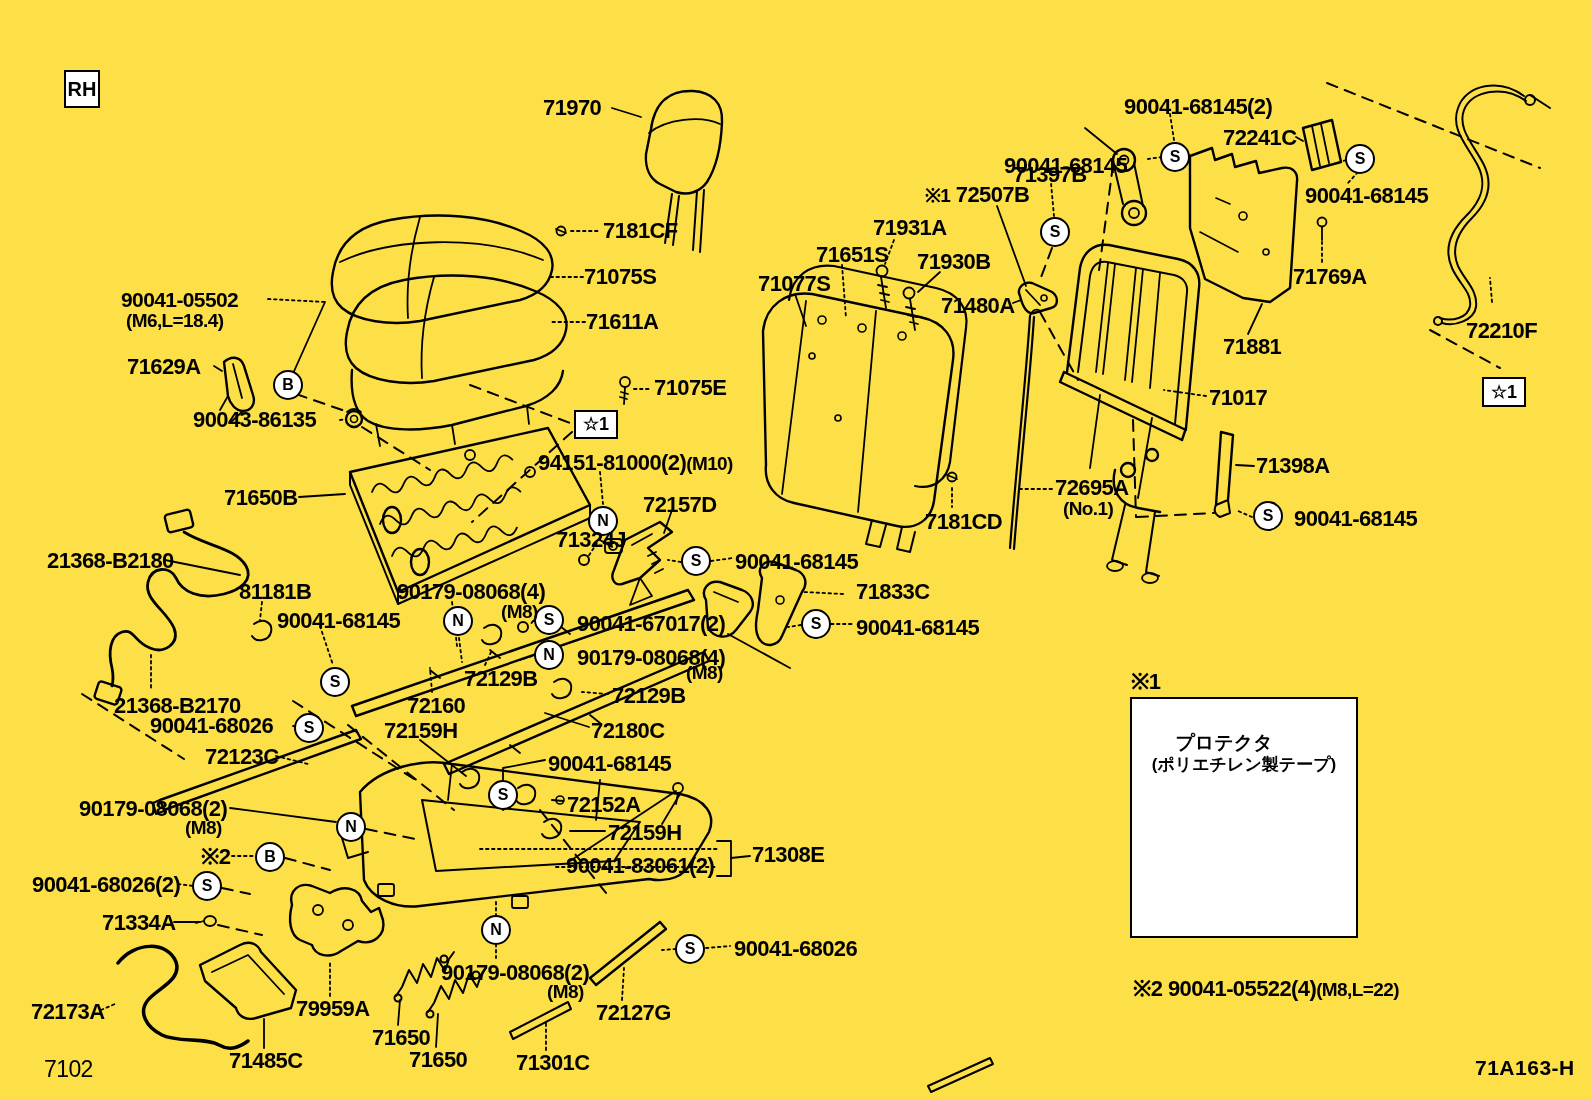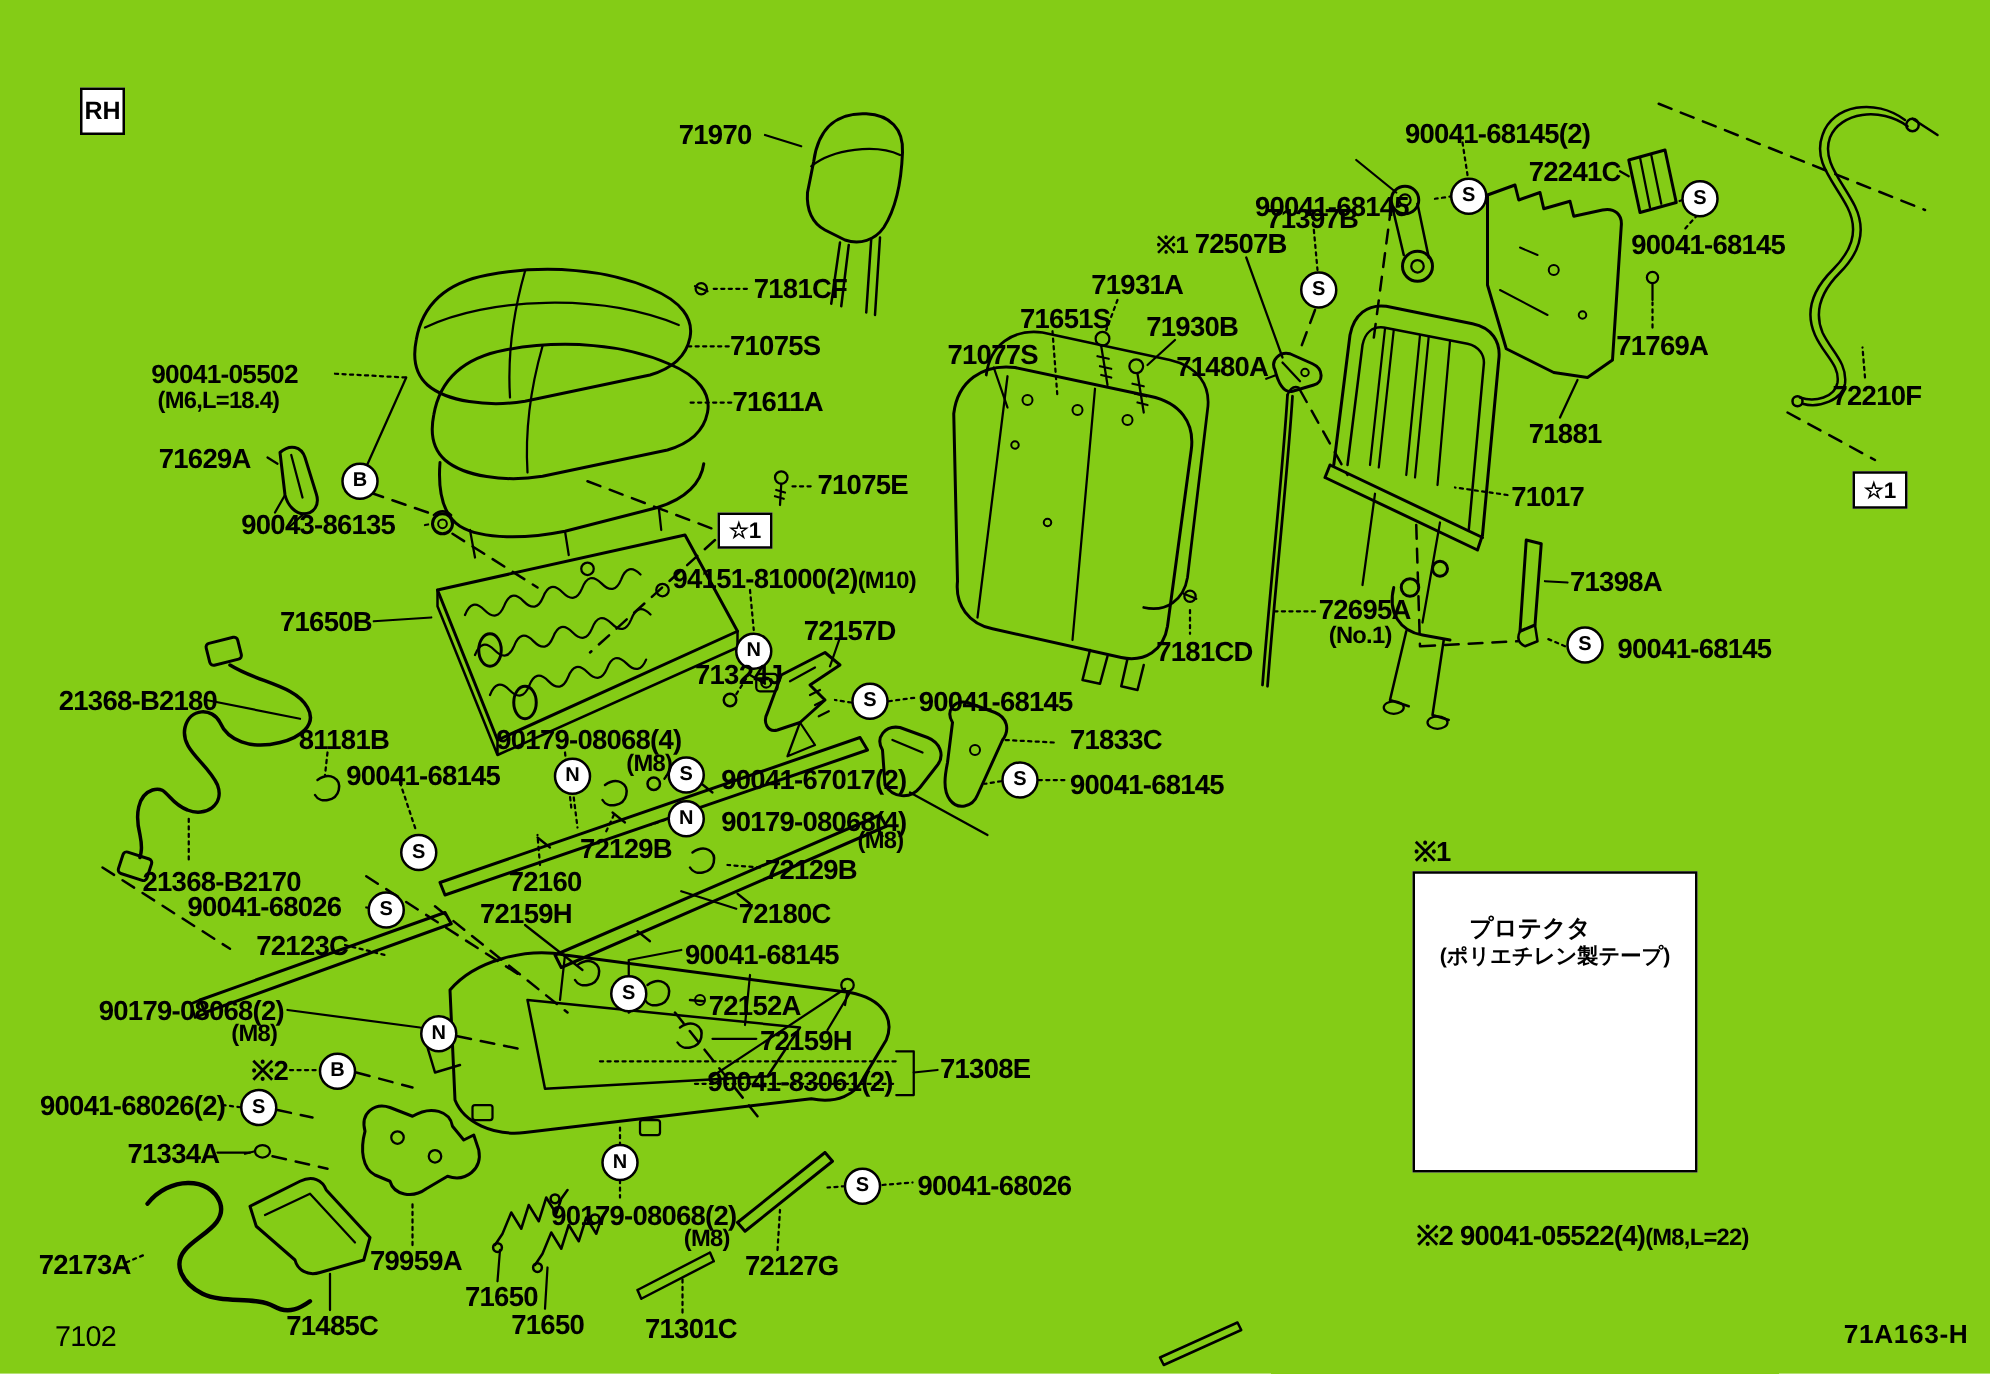--- a/index.html
+++ b/index.html
@@ -1,16 +1,16 @@
 <!DOCTYPE html>
 <html><head>
 <meta charset="utf-8">
 <style>
   html,body{margin:0;padding:0;background:#fff;}
-  #canvas{position:relative;width:1592px;height:1099px;background:#84cc16;overflow:hidden;
+  #canvas{position:relative;width:1592px;height:1099px;background:#fde047;overflow:hidden;
           font-family:"Liberation Sans",sans-serif;color:#000;}
   #art{position:absolute;left:0;top:0;}
   .lbl{position:absolute;font-weight:bold;font-size:22px;letter-spacing:-0.6px;
        line-height:1.05;white-space:nowrap;color:#000;}
   .sm{font-size:19px;}
   .circ{position:absolute;width:30px;height:30px;box-sizing:border-box;border:2.5px solid #000;
         border-radius:50%;text-align:center;line-height:25px;font-weight:bold;font-size:16px;
         background:#fff;}
   .rbox{position:absolute;box-sizing:border-box;border:2px solid #000;text-align:center;
         font-weight:bold;background:#fff;}
@@ -414,28 +414,28 @@
   <div class="lbl" style="left:566px;top:854px;">90041-83061(2)</div>
   <div class="lbl" style="left:752px;top:843px;">71308E</div>
   <div class="lbl" style="left:548px;top:752px;">90041-68145</div>
   <div class="lbl" style="left:567px;top:793px;">72152A</div>
   <div class="lbl" style="left:608px;top:821px;">72159H</div>
   <div class="lbl" style="left:758px;top:272px;">71077S</div>
   <div class="lbl" style="left:816px;top:243px;">71651S</div>
   <div class="lbl" style="left:873px;top:216px;text-align:right;">71931A</div>
   <div class="lbl" style="left:917px;top:250px;">71930B</div>
   <div class="lbl" style="left:925px;top:183px;"><span class="sm">※1</span> <span>72507B</span></div>
-  <div class="lbl" style="left:941px;top:282px;">71480A</div>
+  <div class="lbl" style="left:941px;top:294px;">71480A</div>
   <div class="lbl" style="left:1013px;top:117px;margin-top:46px;">71397B</div>
   <div class="lbl" style="left:1004px;top:154px;">90041-68145</div>
   <div class="lbl" style="left:1124px;top:95px;">90041-68145(2)</div>
   <div class="lbl" style="left:1223px;top:126px;">72241C</div>
   <div class="lbl" style="left:1305px;top:184px;">90041-68145</div>
   <div class="lbl" style="left:1293px;top:265px;">71769A</div>
-  <div class="lbl" style="left:1466px;top:305px;">72210F</div>
+  <div class="lbl" style="left:1466px;top:319px;">72210F</div>
   <div class="lbl" style="left:1223px;top:335px;">71881</div>
   <div class="lbl" style="left:1209px;top:386px;">71017</div>
   <div class="lbl" style="left:1256px;top:454px;">71398A</div>
   <div class="lbl" style="left:1294px;top:507px;">90041-68145</div>
   <div class="lbl" style="left:1055px;top:476px;">72695A</div>
   <div class="lbl sm" style="left:1063px;top:499px;">(No.1)</div>
   <div class="lbl" style="left:925px;top:510px;">7181CD</div>
   <div class="lbl" style="left:643px;top:493px;">72157D</div>
   <div class="lbl" style="left:556px;top:528px;">71324J</div>
   <div class="lbl" style="left:735px;top:550px;">90041-68145</div>

